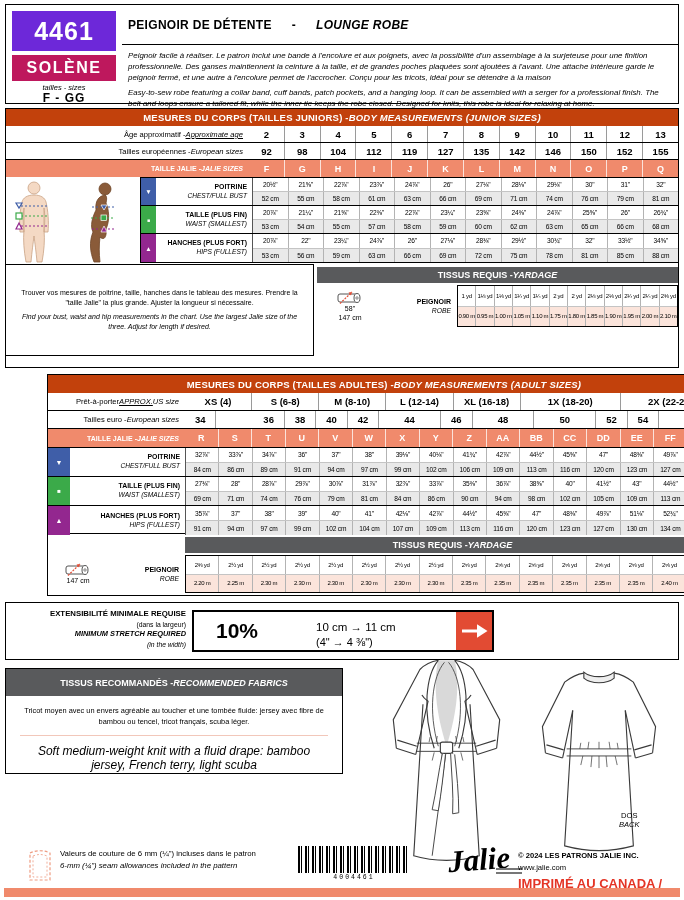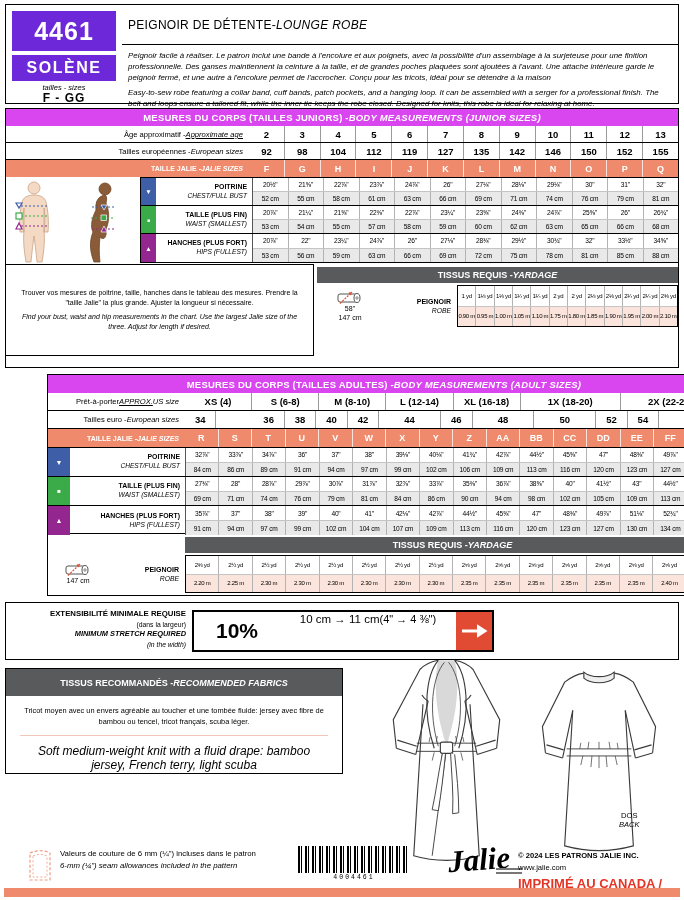--- a/index.html
+++ b/index.html
@@ -3,39 +3,39 @@
 <meta charset="utf-8">
 <style>
   :root{
     --c-accent:#F08A6C; --c-cmgray:#E9E9E9; --c-mpink:#FBE4DB; --c-bandgray:#595A5C;
     --c-chest:#3F5EA8; --c-waist:#3BAA49; --c-hips:#93278F; --c-arrowred:#E24B33; --c-textred:#E43425;
   }
   *{box-sizing:border-box;margin:0;padding:0;}
   body{margin:0;background:#fff;font-family:"Liberation Sans","DejaVu Sans",sans-serif;color:#000;}
   #page{position:relative;width:684px;height:900px;background:#fff;overflow:hidden;}
   .sec{position:absolute;border:1.6px solid #000;background:#fff;}
-  .band{background:#d946ef;color:#fff;display:flex;align-items:center;justify-content:center;
+  .band{background:#c2410c;color:#fff;display:flex;align-items:center;justify-content:center;
         font-weight:bold;font-size:9.5px;letter-spacing:.2px;}
   .band .it{font-style:italic;font-weight:bold;}
   .gband{background:var(--c-bandgray);color:#fff;display:flex;align-items:center;justify-content:center;
          font-weight:bold;font-size:9px;}
   .gband .it{font-style:italic;}
   .it{font-style:italic;}
   .u{text-decoration:underline;}
 
   
   #hdr-numbox{position:absolute;left:6px;top:6px;width:104px;height:40px;background:#6d28d9;color:#fff;
     display:flex;align-items:center;justify-content:center;font-size:25px;font-weight:bold;letter-spacing:1px;}
-  #hdr-namebox{position:absolute;left:6px;top:50px;width:104px;height:26px;background:#6d28d9;color:#fff;
+  #hdr-namebox{position:absolute;left:6px;top:50px;width:104px;height:26px;background:#be185d;color:#fff;
     display:flex;align-items:center;justify-content:center;font-size:16px;font-weight:bold;letter-spacing:1.5px;}
   #hdr-sizes{position:absolute;left:6px;top:78px;width:104px;text-align:center;font-size:7.5px;font-style:italic;}
   #hdr-range{position:absolute;left:6px;top:86px;width:104px;text-align:center;font-size:12px;font-weight:bold;letter-spacing:1px;}
   #hdr-right{position:absolute;left:116px;top:0;right:0;height:100%;}
   #hdr-title{height:40px;border-bottom:1.8px solid #000;display:flex;align-items:center;padding-left:6px;
-    font-size:12px;font-weight:normal;letter-spacing:.3px;}
+    font-size:12px;font-weight:bold;letter-spacing:.3px;gap:20px;}
   #hdr-desc{padding:5px 8px 0 6px;}
   #hdr-desc p{font-size:7.9px;font-style:italic;line-height:1.42;margin-bottom:3px;text-align:left;}
 
   
   .hrow{display:flex;border-bottom:1px solid #000;background:#fff;}
   .hrow .hlabel{display:flex;align-items:center;justify-content:flex-end;padding-right:6px;font-size:7.6px;white-space:nowrap;}
   .hrow .cells{flex:1;display:flex;}
   .cell{flex:1 1 0;display:flex;align-items:center;justify-content:center;border-left:1px solid #9a9a9a;
         font-size:9.5px;font-weight:bold;white-space:nowrap;}
   .orange{background:var(--c-accent);color:#fff;border-bottom:none;}
@@ -75,21 +75,21 @@
   #jr-note .en{font-size:7px;font-style:italic;line-height:1.4;}
 
   
   #stretch-labels{position:absolute;left:8px;top:6px;width:172px;text-align:right;line-height:1.4;}
   #stretch-labels .l1{font-size:7.8px;font-weight:bold;}
   #stretch-labels .l2{font-size:6.8px;}
   #stretch-labels .l3{font-size:7.4px;font-weight:bold;font-style:italic;}
   #stretch-labels .l4{font-size:6.8px;font-style:italic;}
   #stretch-box{position:absolute;left:186px;top:7px;width:302px;height:42px;border:2px solid #000;display:flex;align-items:stretch;}
   #stretch-pct{width:86px;display:flex;align-items:center;justify-content:center;font-size:21px;font-weight:bold;}
-  #stretch-txt{flex:1;display:flex;flex-direction:row;justify-content:center;line-height:1.35;}
+  #stretch-txt{flex:1;display:flex;flex-direction:column;justify-content:flex-end;line-height:1.35;margin-left:36px;}
   #stretch-txt .m1{font-size:11.5px;}
   #stretch-txt .m2{font-size:11px;}
   #stretch-arrow{width:36px;background:var(--c-arrowred);display:flex;align-items:center;justify-content:center;}
 
   
   #fab-head{height:27px;}
   #fab-fr{margin-top:9px;padding:0 18px;text-align:center;font-size:7.4px;line-height:1.5;}
   #fab-div{height:1px;background:#F2C7BA;margin:8px 14px;}
   #fab-en{padding:0 14px;text-align:center;font-size:12px;font-style:italic;}
 

